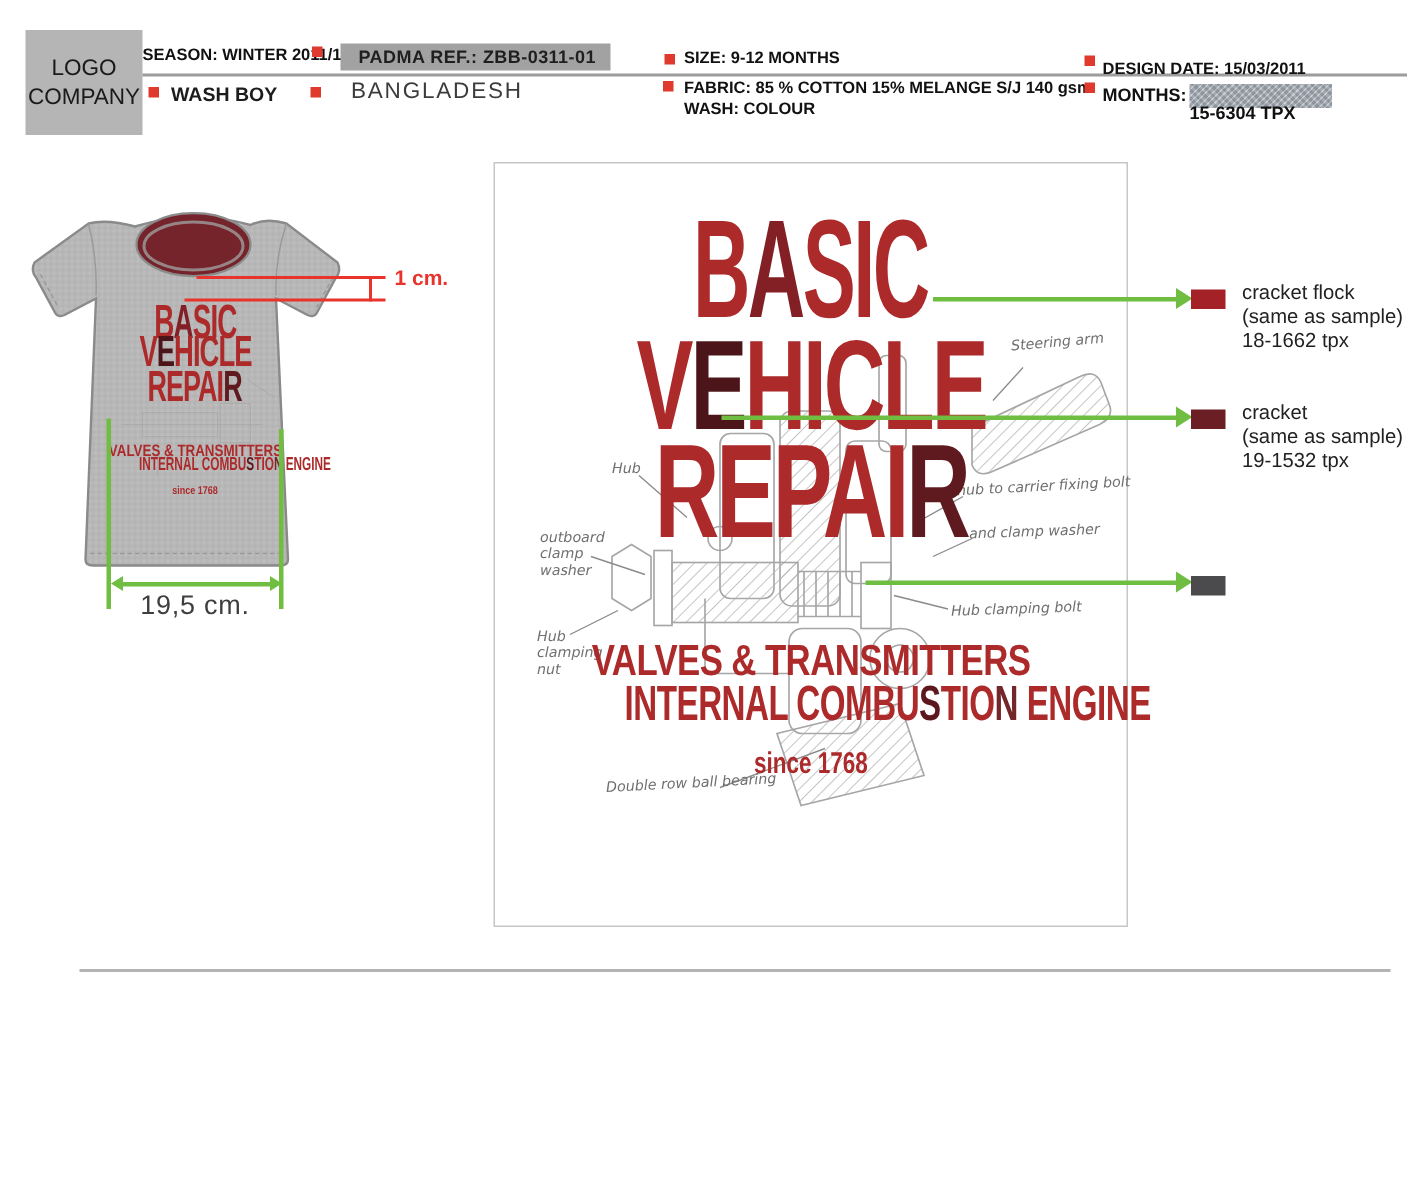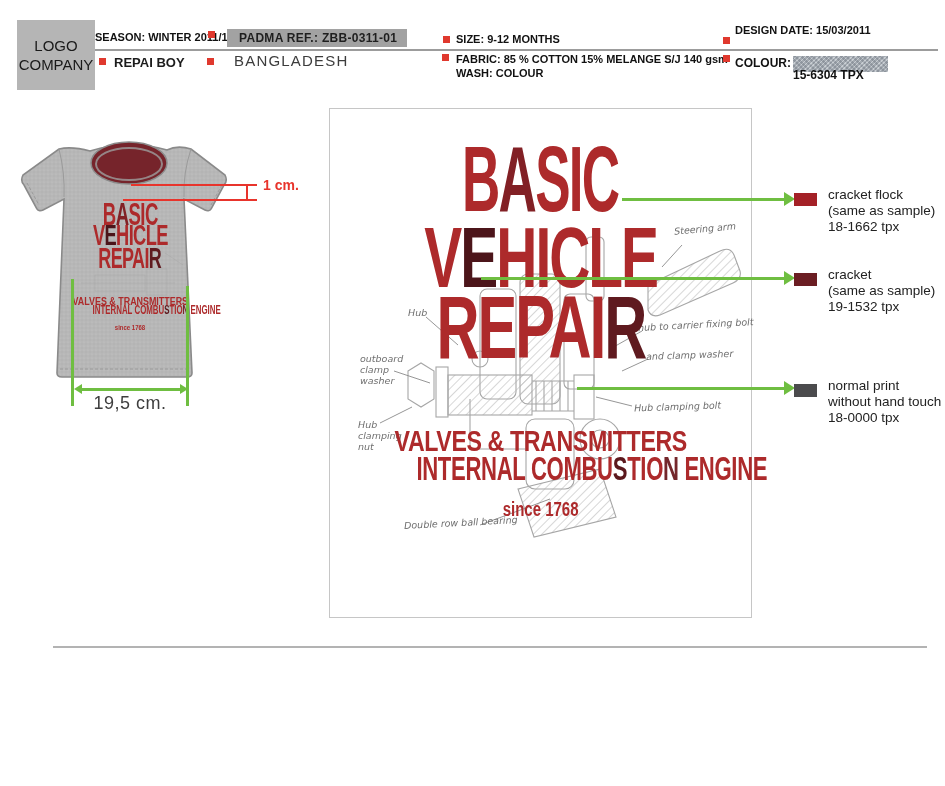--- a/index.html
+++ b/index.html
@@ -59,31 +59,31 @@
 COMPANY</div>
 
   <div class="abs hrule" style="left:95px;top:49px;width:843px;"></div>
 
   <div class="abs h-bold" style="left:95px;top:31px;">SEASON: WINTER 2011/12</div>
   <div class="abs bullet" style="left:208px;top:31px;"></div>
   <div class="abs padma" style="left:227px;top:29px;">PADMA  REF.: ZBB-0311-01</div>
   <div class="abs bullet" style="left:443px;top:36px;"></div>
   <div class="abs h-bold" style="left:456px;top:33px;">SIZE: 9-12 MONTHS</div>
   <div class="abs bullet" style="left:723px;top:37px;"></div>
-  <div class="abs h-bold" style="left:735px;top:24px;">DESIGN DATE: 15/03/2011</div>
+  <div class="abs h-bold" style="left:735px;top:40px;">DESIGN DATE: 15/03/2011</div>
 
   <div class="abs bullet" style="left:99px;top:58px;"></div>
-  <div class="abs brand" style="left:114px;top:55px;">REPAI BOY</div>
+  <div class="abs brand" style="left:114px;top:55px;">WASH BOY</div>
   <div class="abs bullet" style="left:207px;top:58px;"></div>
   <div class="abs country" style="left:234px;top:52px;">BANGLADESH</div>
   <div class="abs bullet" style="left:442px;top:54px;"></div>
   <div class="abs h-bold" style="left:456px;top:53px;">FABRIC: 85 % COTTON 15% MELANGE S/J 140 gsm</div>
   <div class="abs h-bold" style="left:456px;top:67px;">WASH: COLOUR</div>
   <div class="abs bullet" style="left:723px;top:55px;"></div>
-  <div class="abs h-bold12" style="left:735px;top:56px;">COLOUR:</div>
+  <div class="abs h-bold12" style="left:735px;top:56px;">MONTHS:</div>
   <div class="abs fabric-swatch"></div>
   <div class="abs h-bold12" style="left:793px;top:68px;">15-6304 TPX</div>
 
   <svg class="abs" style="left:15px;top:133px;" width="240" height="260" viewBox="0 0 240 260">
     <defs>
       <pattern id="heather" width="4" height="4" patternUnits="userSpaceOnUse">
         <rect width="4" height="4" fill="#b7b7b7"></rect>
         <circle cx="1" cy="1" r="0.6" fill="#c6c6c6"></circle>
         <circle cx="3" cy="3" r="0.5" fill="#a8a8a8"></circle>
       </pattern>
@@ -236,21 +236,16 @@
   </div>
 
   <div class="abs swatch" style="left:794px;top:273px;background:#6b1e23;"></div>
   <div class="abs legend-text" style="left:828px;top:267px;">
     <div>cracket</div>
     <div>(same as sample)</div>
     <div>19-1532 tpx</div>
   </div>
 
   <div class="abs swatch" style="left:794px;top:384px;background:#4b4b4d;"></div>
-  <div class="abs legend-text" style="left:828px;top:378px;">
-    <div>normal print</div>
-    <div>without hand touch</div>
-    <div>18-0000 tpx</div>
-  </div>
 
   <div class="abs" style="left:53px;top:646px;width:874px;height:2px;background:#b3b3b3;"></div>
 
 </div>
 
 </body></html>

